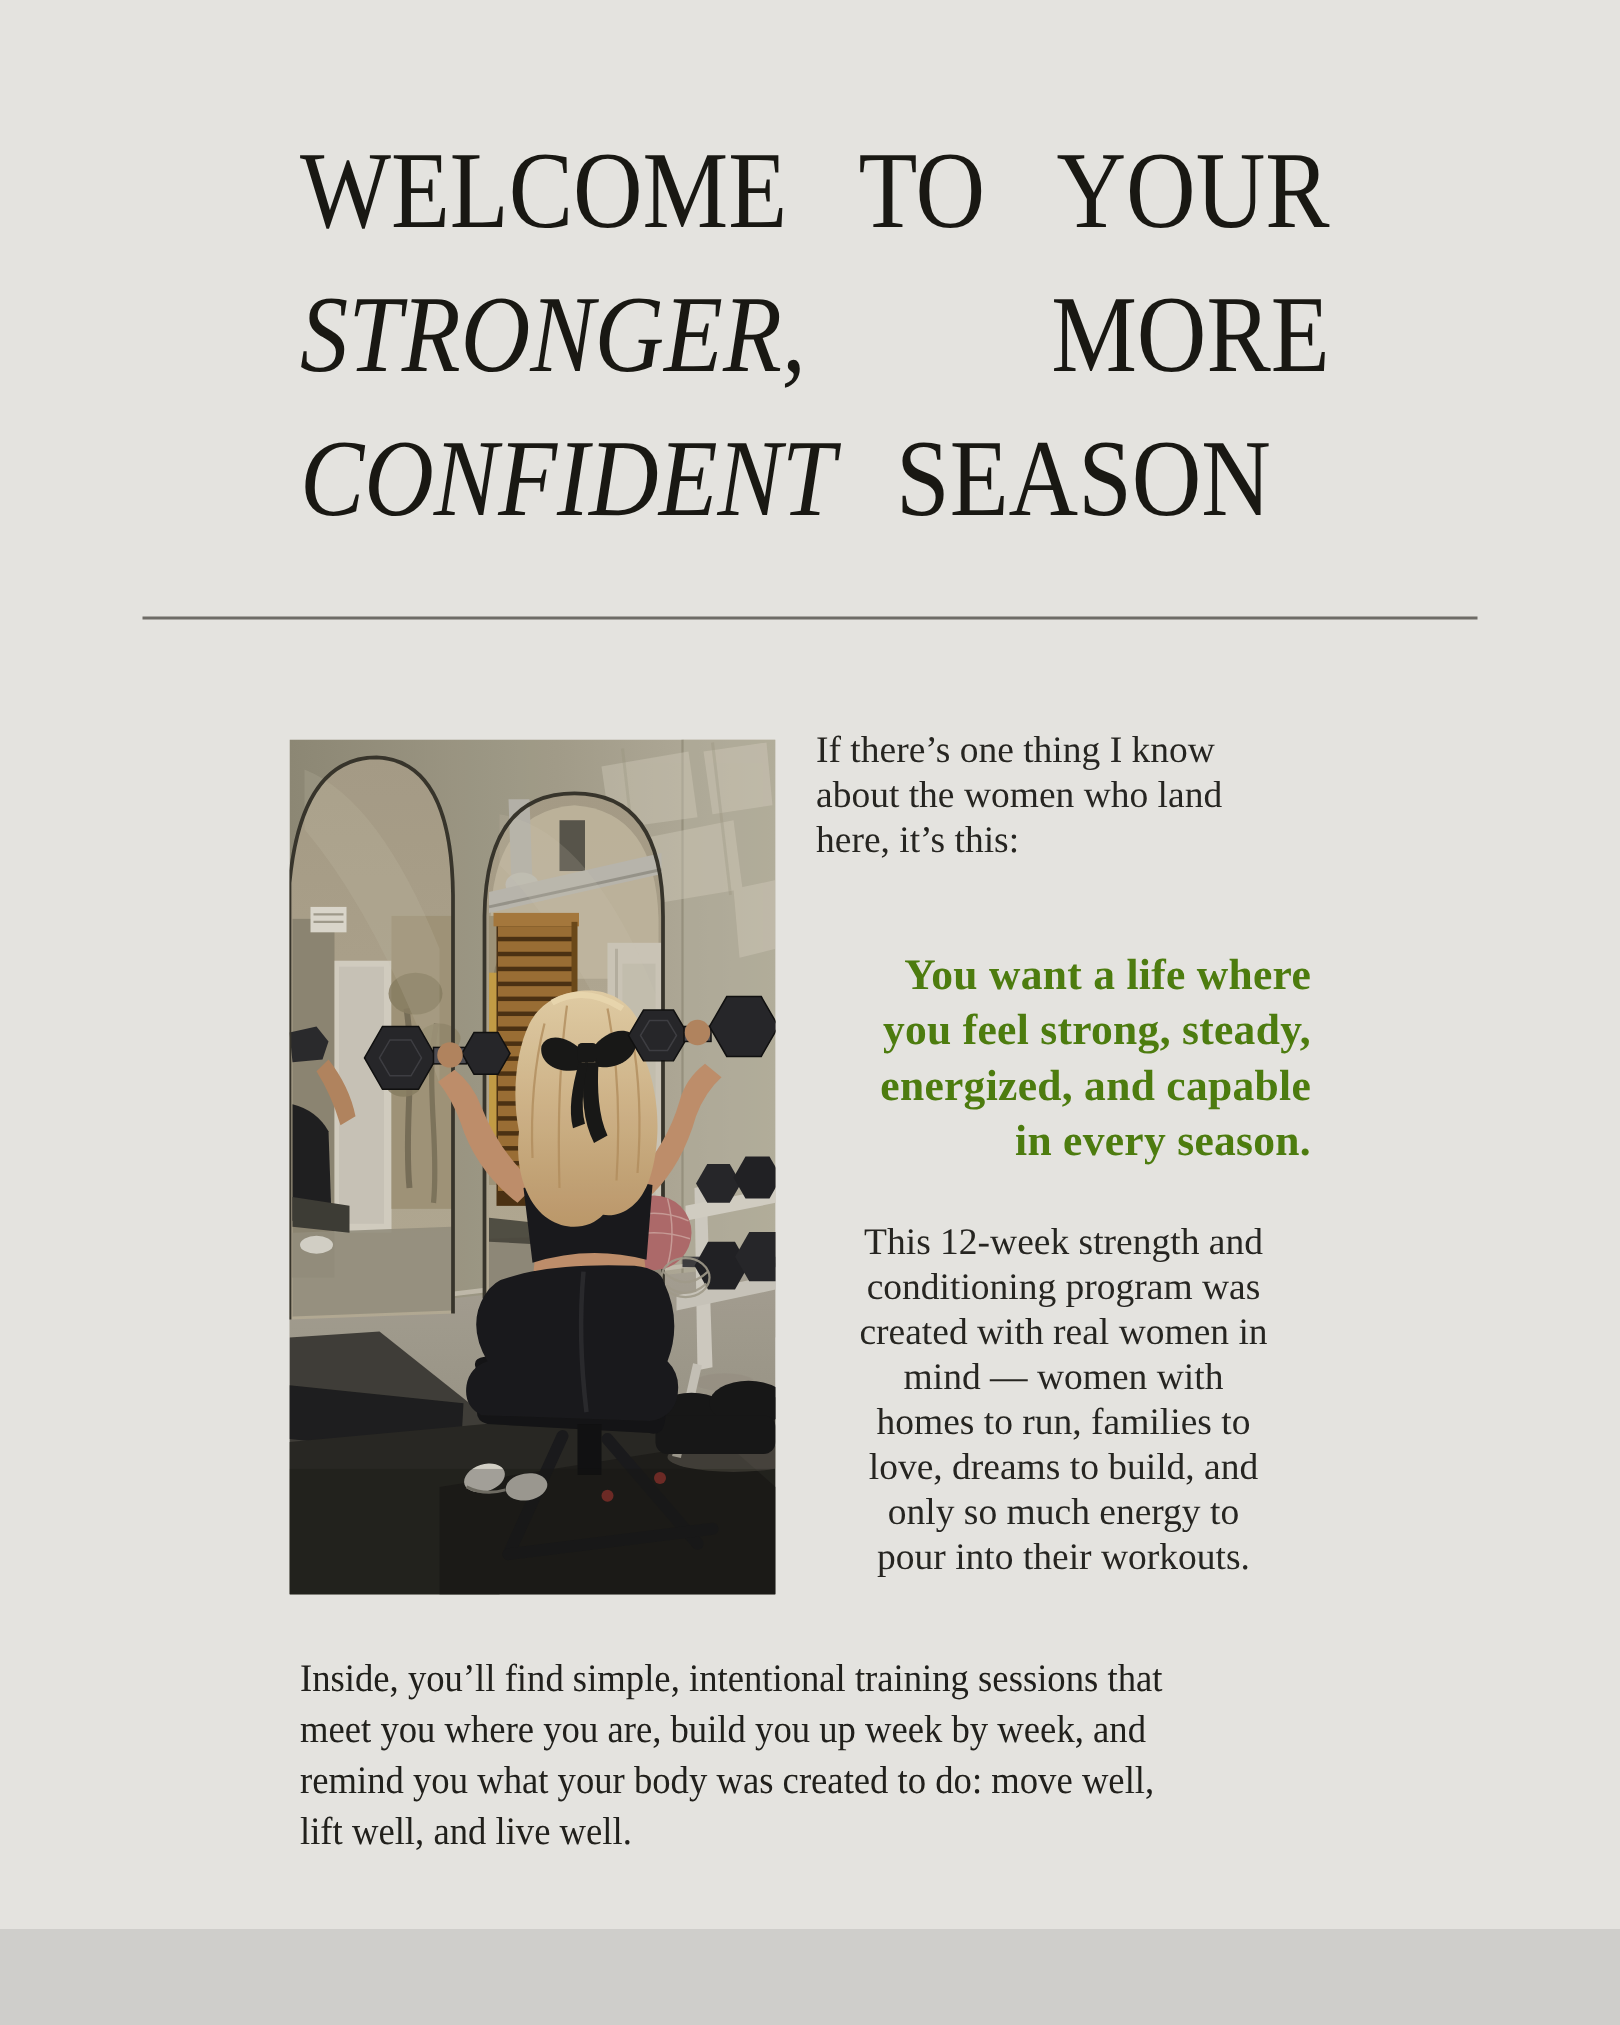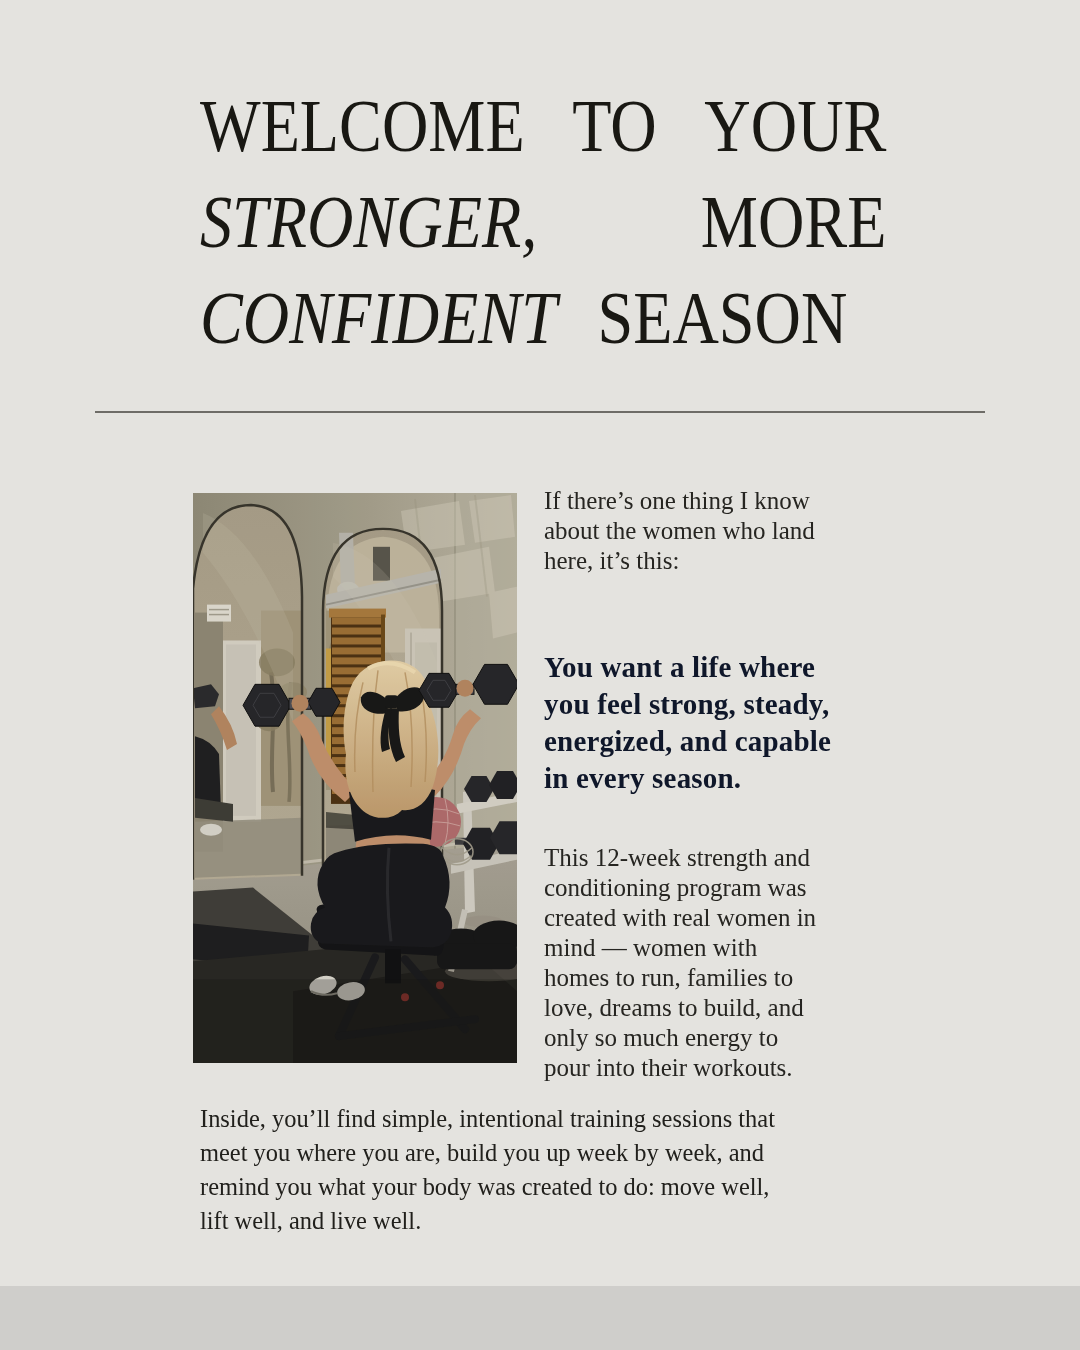--- a/index.html
+++ b/index.html
@@ -21,24 +21,24 @@
   .it { font-style:italic; }
   
   .divider { position:absolute; left:95px; top:411px; width:890px; height:0;
              border:none; border-top:2px solid #6e6c67; }
   
   .photo { position:absolute; left:193px; top:493px; width:324px; height:570px; }
   .photo svg { display:block; width:100%; height:100%; }
   
   .col { position:absolute; left:544px; top:486px; width:330px; }
   .intro { font-size:25px; line-height:30px; white-space:pre-line; color:#262521; }
-  .statement { margin-top:73px; font-size:29px; line-height:37px; font-weight:bold;
-               white-space:pre-line; color:#0f172a; letter-spacing:0.2px; }
-  .bodytext { margin-top:46px; font-size:25px; line-height:30px;
-              white-space:pre-line; color:#262521; }
+  .statement { margin-top:56px; font-size:29px; line-height:37px; font-weight:bold;
+               white-space:pre-line; color:#4d7c0f; letter-spacing:0.2px;text-align:right; }
+  .bodytext { margin-top:34px; font-size:25px; line-height:30px;
+              white-space:pre-line; color:#262521;text-align:center; }
   
   .footerpara {
     position:absolute; left:200px; top:1102px; width:780px;
     font-size:26px; line-height:34px; white-space:pre-line; color:#21201c;
     transform:scaleX(0.94); transform-origin:left top;
   }
 </style>
 </head>
 <body>
 

